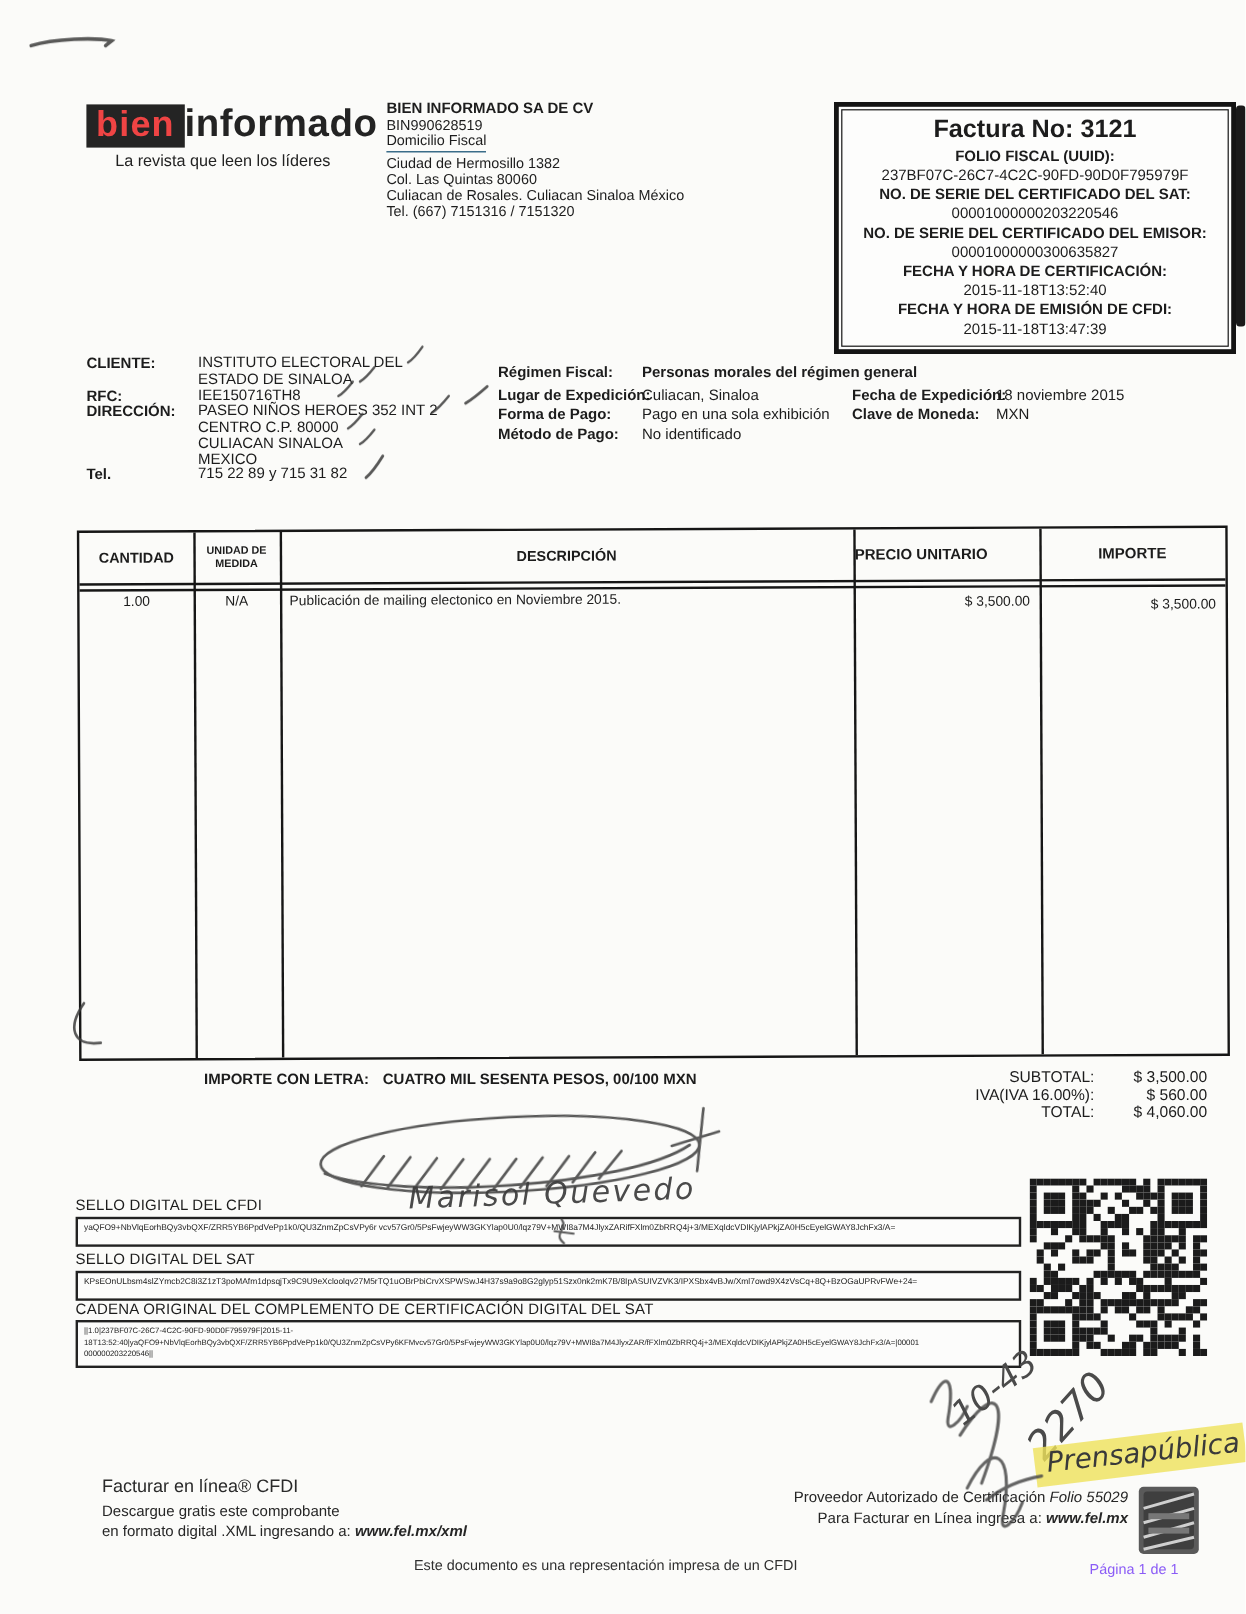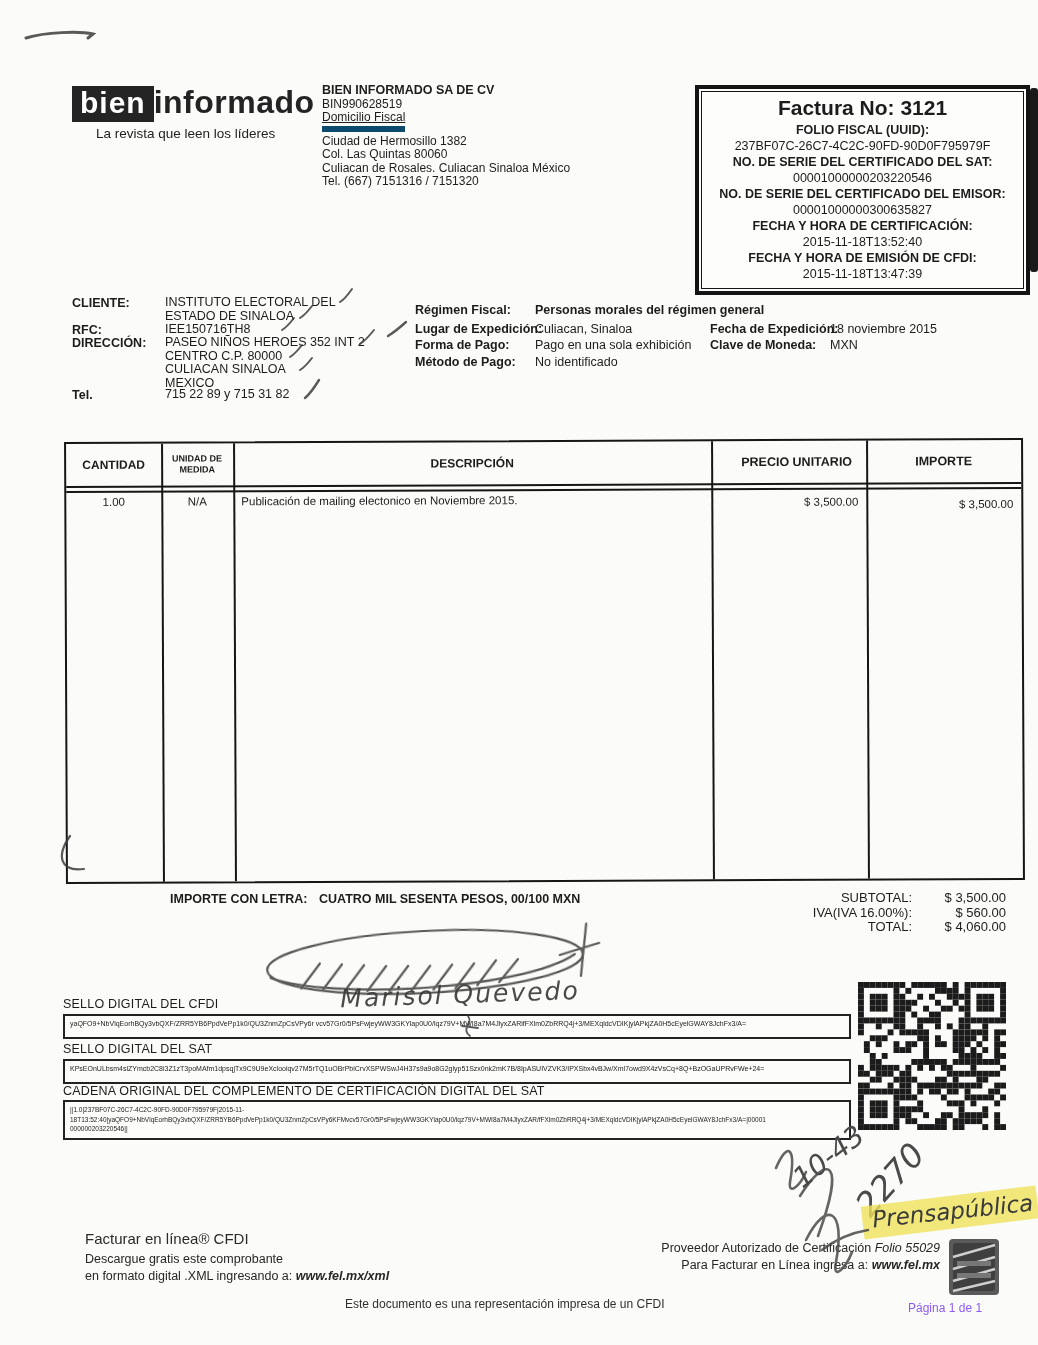--- a/index.html
+++ b/index.html
@@ -5,28 +5,28 @@
   html,body{margin:0;padding:0;background:#ffffff;}
   .page{position:relative;width:1038px;height:1345px;background:#fbfbf9;
         font-family:"Liberation Sans",sans-serif;color:#1c1c1c;overflow:hidden;}
   .abs{position:absolute;}
   .b{font-weight:bold;}
   .i{font-style:italic;}
   .ctr{text-align:center;}
   .rt{text-align:right;}
 
   
-  .logo-box{background:#242424;color:#ffffff;font-weight:bold;font-size:30px;
+  .logo-box{background:#242424;color:#ef4444;font-weight:bold;font-size:30px;
             letter-spacing:1px;padding:1px 8px 3px 8px;display:inline-block;line-height:32px;}
   .logo-rest{color:#232323;font-weight:bold;font-size:32px;letter-spacing:.5px;line-height:32px;}
   .tagline{font-size:13.5px;color:#222;}
 
   .issuer{font-size:12px;line-height:13.5px;color:#1d1d1d;}
   .issuer .name{font-weight:bold;font-size:12.5px;}
-  .issuer .dom{text-decoration:underline;border-bottom:6px solid #0c4a6e;display:inline-block;padding-bottom:1px;margin-bottom:3px;}
+  .issuer .dom{border-bottom:1px solid #0c4a6e;display:inline-block;padding-bottom:1px;margin-bottom:3px;}
 
   
   .factura-outer{border:4px solid #141414;background:#fdfdfc;}
   .factura-inner{border:1px solid #141414;margin:2px;padding:4px 4px 6px 4px;text-align:center;}
   .f-title{font-size:21px;font-weight:bold;margin-bottom:2px;}
   .f-lab{font-size:12.5px;font-weight:bold;line-height:16px;}
   .f-val{font-size:12.5px;line-height:16px;}
 
   .lab{font-weight:bold;font-size:12.5px;}
   .val{font-size:12.5px;}
@@ -127,21 +127,21 @@
   <div class="abs inv-table" style="left:65px;top:440px;width:955px;height:438px;">
     <div class="colsep" style="left:95px;"></div>
     <div class="colsep" style="left:167px;"></div>
     <div class="colsep" style="left:645px;"></div>
     <div class="colsep" style="left:800px;"></div>
     <div class="hdr-underline" style="top:42px;"></div>
     <div class="hdr-underline" style="top:47px;height:1.5px;"></div>
 
     <div class="th" style="left:0;width:95px;">CANTIDAD</div>
     <div class="th" style="left:167px;width:478px;">DESCRIPCIÓN</div>
-    <div class="th" style="left:653px;width:155px;font-size:12.5px;">PRECIO UNITARIO</div>
+    <div class="th" style="left:624px;width:155px;font-size:12.5px;">PRECIO UNITARIO</div>
     <div class="th" style="left:800px;width:155px;font-size:12.5px;">IMPORTE</div>
     <div class="th" style="left:95px;width:72px;font-size:9px;white-space:normal;padding:0 6px;box-sizing:border-box;">UNIDAD DE MEDIDA</div>
 
     <div class="cell ctr" style="left:0;top:52px;width:95px;">1.00</div>
     <div class="cell ctr" style="left:95px;top:52px;width:72px;">N/A</div>
     <div class="cell" style="left:175px;top:52px;width:462px;">Publicación de mailing electonico en Noviembre 2015.</div>
     <div class="cell rt" style="left:645px;top:55px;width:147px;">$ 3,500.00</div>
     <div class="cell rt" style="left:800px;top:58px;width:147px;">$ 3,500.00</div>
   </div>
 

